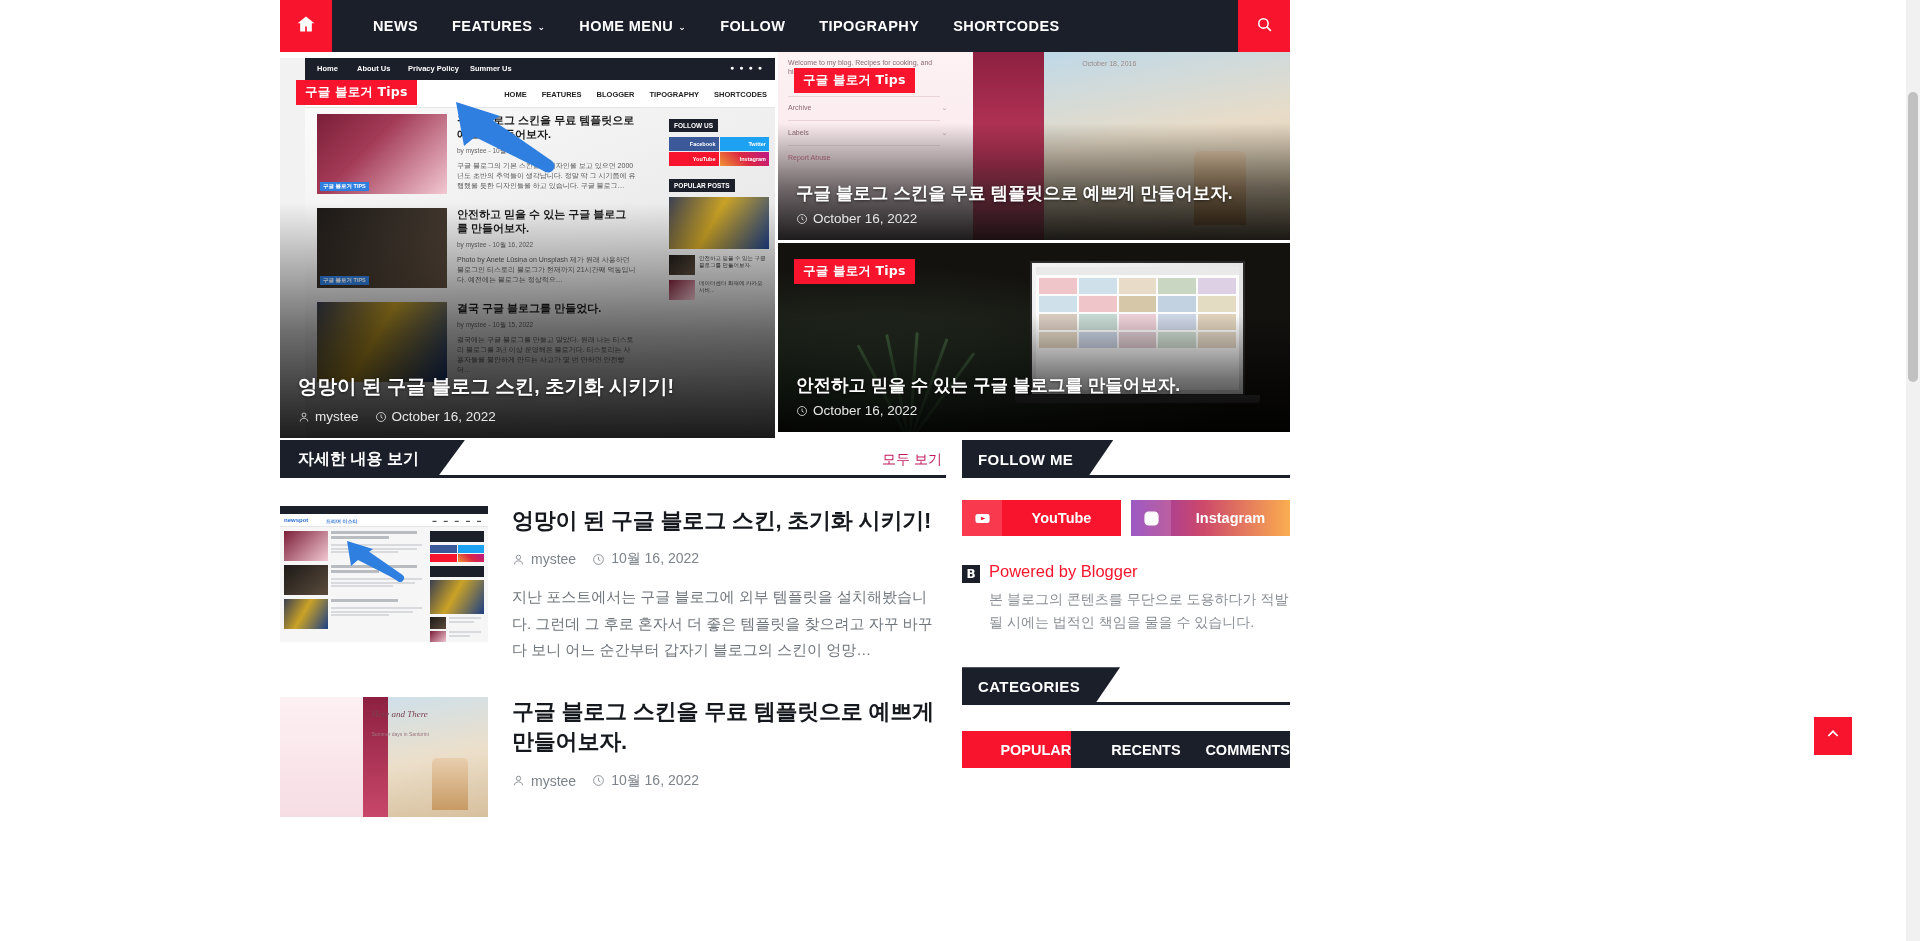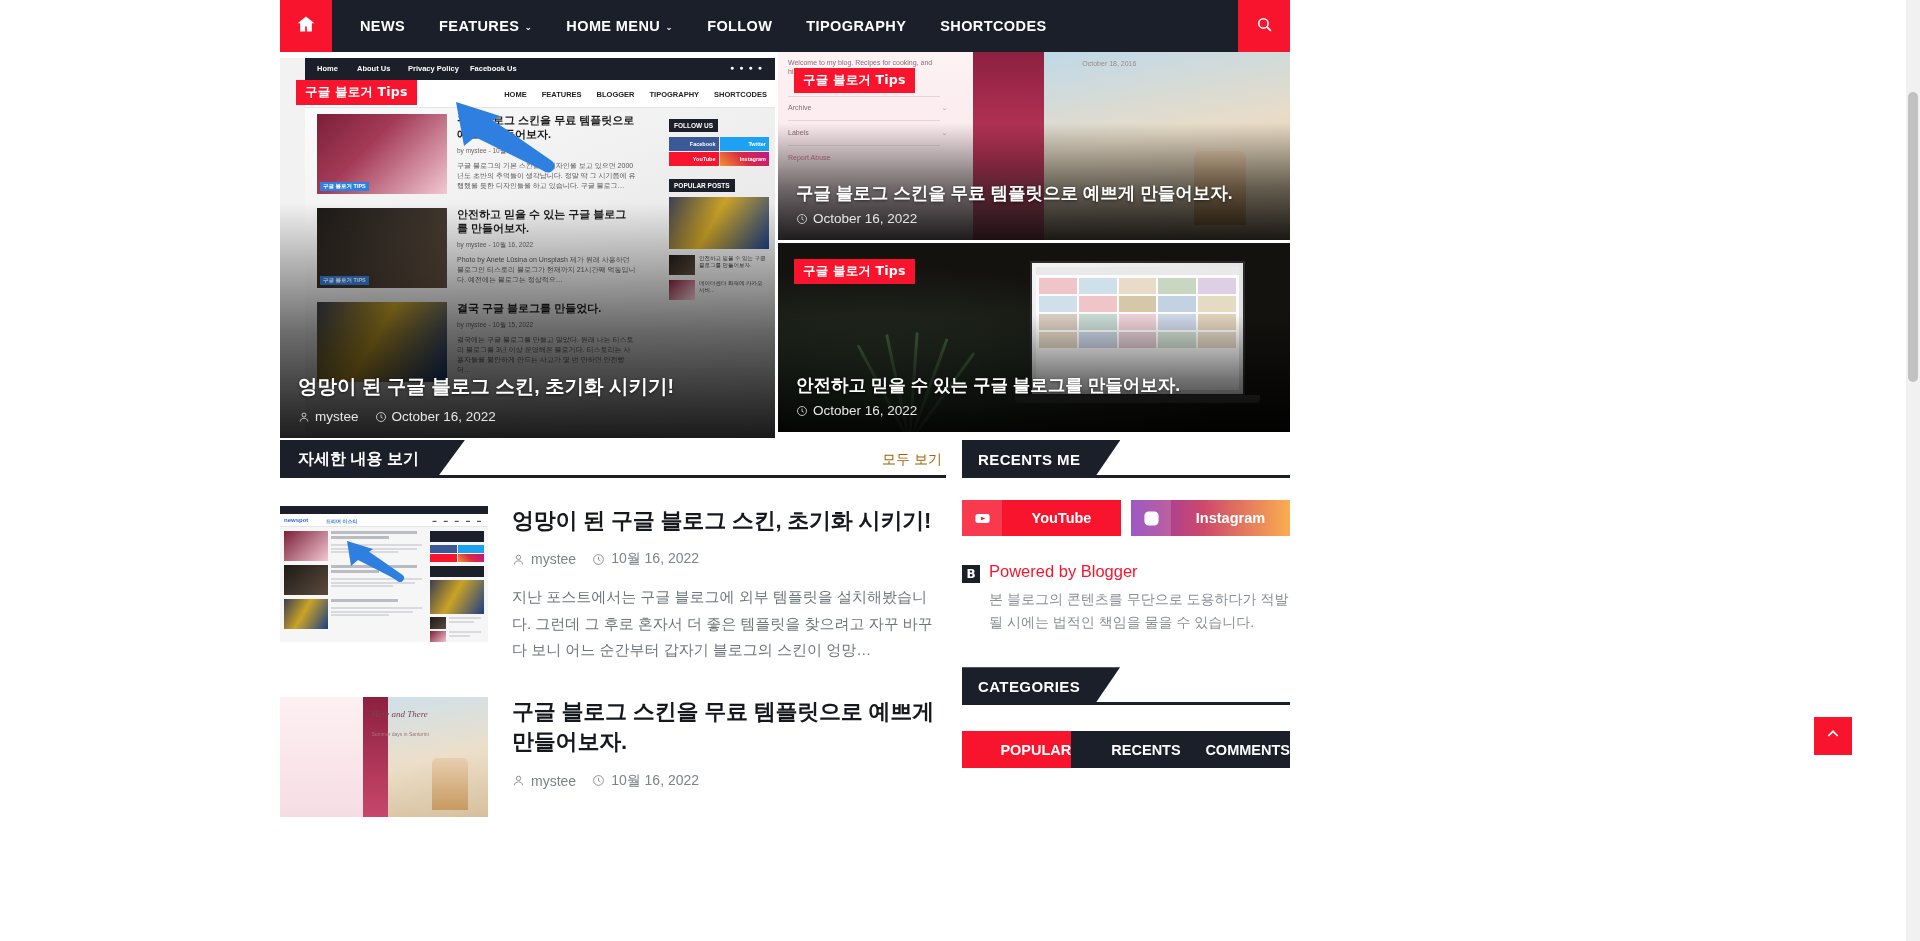--- a/index.html
+++ b/index.html
@@ -10,21 +10,21 @@
 
   
   .gutter-l { position:absolute; left:0; top:0; width:280px; height:941px; background:#ffffff; }
   .gutter-r { position:absolute; left:1290px; top:0; width:630px; height:941px; background:#ffffff; }
 
   
   .topnav { position:absolute; left:280px; top:0; width:1010px; height:52px;
     background:#1b1f2a; display:flex; align-items:stretch; }
   .home-btn { width:52px; background:#f8142c; display:flex; align-items:center; justify-content:center; }
   .home-btn svg { width:20px; height:20px; fill:#fff; }
-  .nav-items { display:flex; align-items:center; gap:0; padding-left:11px; }
+  .nav-items { display:flex; align-items:center; gap:0; padding-left:24px; }
   .nav-item { color:#fff; font-size:14.5px; font-weight:bold; letter-spacing:.4px;
     padding:0 17px; height:52px; display:flex; align-items:center; gap:5px; cursor:pointer; white-space:nowrap;}
   .caret { font-size:9px; line-height:1; transform:translateY(1px); }
   .search-btn { position:absolute; right:0; top:0; width:52px; height:52px; background:#f8142c;
     display:flex; align-items:center; justify-content:center; }
   .search-btn svg { width:17px; height:17px; stroke:#fff; fill:none; stroke-width:2.2; }
 
   
   .hero { position:absolute; left:280px; top:52px; width:1010px; height:380px;
     display:flex; gap:3px; background:#fff; }
@@ -120,21 +120,21 @@
   .content { position:absolute; left:280px; top:440px; width:1010px; height:501px; background:#fff;text-decoration:underline; }
   .main-col { position:absolute; left:0; top:0; width:666px; }
   .side-col { position:absolute; left:682px; top:0; width:328px; }
 
   
   .sec-head { position:relative; height:38px; margin-bottom:0; }
   .sec-tab { position:absolute; left:0; top:0; height:38px; background:#1b1f2a; color:#fff;
     font-size:16px; font-weight:bold; display:flex; align-items:center; padding:0 46px 0 18px;
     clip-path:polygon(0 0, 100% 0, calc(100% - 28px) 100%, 0 100%); }
   .sec-line { position:absolute; left:0; right:0; bottom:0; height:3px; background:#1b1f2a; }
-  .sec-all { position:absolute; right:4px; bottom:9px; font-size:14px; color:#a16207; cursor:pointer;}
+  .sec-all { position:absolute; right:4px; bottom:9px; font-size:14px; color:#be185d; cursor:pointer;}
 
   .post { display:flex; gap:24px; padding:28px 0 0 0; }
   .post-thumb { width:208px; height:136px; flex:none; position:relative; overflow:hidden; background:#eee;}
   .post-body { flex:1; min-width:0; }
   .post-title { font-size:22px; font-weight:bold; color:#15181d; line-height:1.38; letter-spacing:-.2px; }
   .post-meta { display:flex; gap:16px; margin:14px 0 16px; color:#7d838a; font-size:14px; }
   .post-meta span{display:flex;align-items:center;gap:6px;}
   .post-meta svg{width:13px;height:13px;stroke:#7d838a;fill:none;stroke-width:1.6;}
   .post-exc { font-size:15px; color:#6f757c; line-height:1.75; }
 
@@ -252,21 +252,21 @@
   </div>
 
   <div class="hero">
 
     <div class="hero-main">
       <div class="ss">
         <div class="ss-top">
           <span class="lnk" style="left:12px">Home</span>
           <span class="lnk" style="left:52px">About Us</span>
           <span class="lnk" style="left:103px">Privacy Policy</span>
-          <span class="lnk" style="left:165px">Facebook Us</span>
+          <span class="lnk" style="left:165px">Summer Us</span>
           <span style="position:absolute;right:8px;top:6px;color:#fff;font-size:7px;letter-spacing:5px">●●●●</span>
         </div>
         <div class="ss-header">
           <div class="ss-logo"><span class="dot"></span><span>드리머 미스티</span></div>
           <div class="ss-nav">
             <span>HOME</span>
             <span>FEATURES</span>
             <span>BLOGGER</span>
             <span>TIPOGRAPHY</span>
             <span>SHORTCODES</span>
@@ -586,21 +586,21 @@
           </div>
         </div>
       </div>
     </div>
 
     <div class="side-col">
 
       <div class="sb-head">
         <div class="sb-line"></div>
         <div class="sb-tab">
-          <span>RECENTS ME</span>
+          <span>FOLLOW ME</span>
         </div>
       </div>
 
       <div class="soc-row">
         <div class="soc-btn yt">
           <span class="ic">
             <svg viewBox="0 0 24 24">
                 <rect x="2" y="5.5" width="20" height="13" rx="3.2"></rect>
                 <polygon points="10,9.5 16,12 10,14.5" fill="#f8142c"></polygon>
               </svg>

